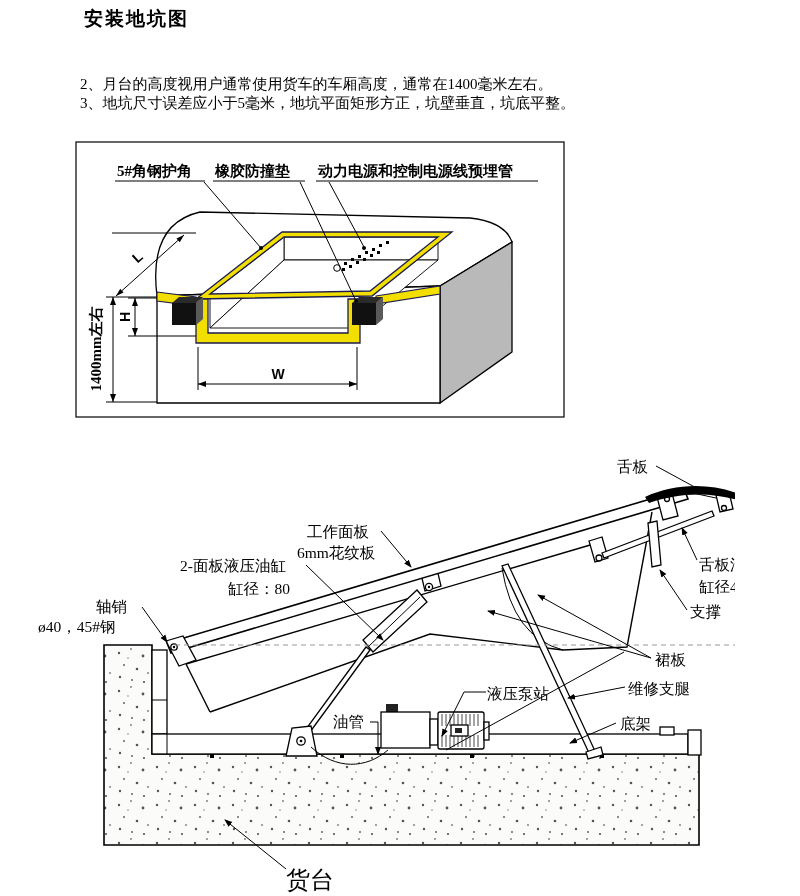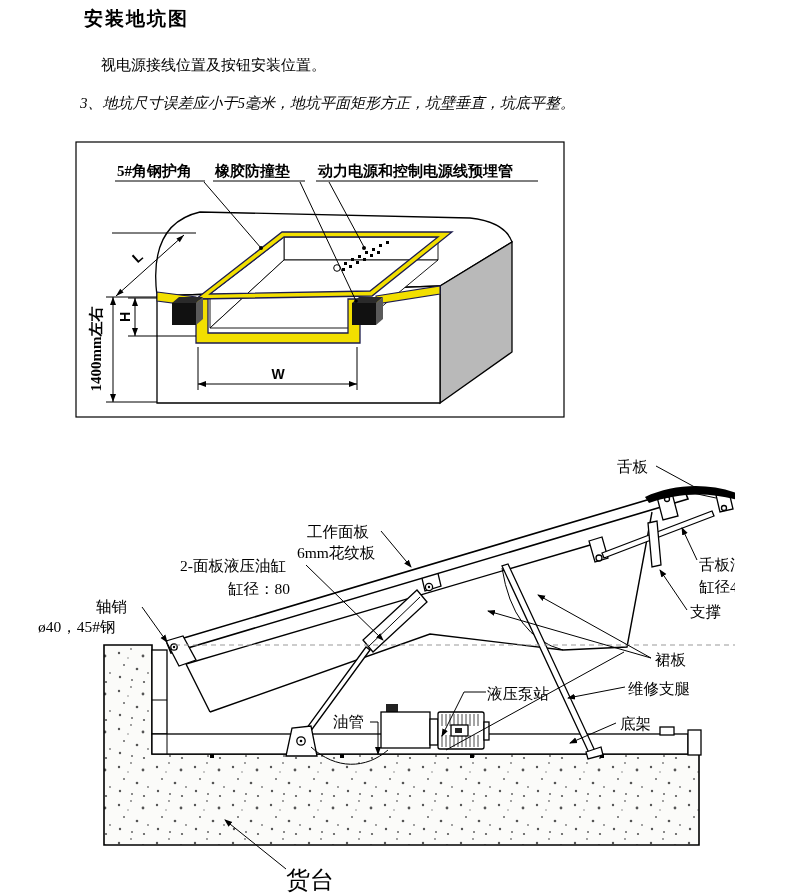--- a/index.html
+++ b/index.html
@@ -5,37 +5,37 @@
   html,body{margin:0;padding:0;background:#fff;}
   #app{position:relative;width:735px;height:896px;background:#fff;overflow:hidden;
        font-family:"Liberation Serif",serif;color:#000;}
   #drawing{position:absolute;left:0;top:0;width:800px;height:896px;}
   .title{position:absolute;left:84px;top:6px;font-family:"Liberation Sans",sans-serif;
          font-weight:700;font-size:19px;letter-spacing:2px;}
   .note{position:absolute;font-size:15px;white-space:nowrap;}
   .n1a{left:80px;top:37px;}
   .n1b{left:101px;top:56px;}
   .n2{left:80px;top:75px;}
-  .n3{left:80px;top:94px;font-style:italic;}
+  .n3{left:80px;top:94px;}
   text{font-family:"Liberation Serif",serif;fill:#000;}
   .lbl{font-size:15.5px;}
   .lblB{font-size:15px;font-weight:700;}
   .dimL{font-family:"Liberation Sans",sans-serif;font-size:14px;font-weight:700;}
   .big{font-size:24px;}
   .thin{stroke:#000;stroke-width:1;fill:none;}
   .med{stroke:#000;stroke-width:1.4;fill:none;}
   .wfill{fill:#fff;stroke:#000;stroke-width:1.3;}
 </style>
 </head>
 <body>
 
 <div id="app">
 
   <div class="title">安装地坑图</div>
-  <div class="note n1b">视电源接线位置及按钮安装位置。</div>
+  <div class="note n2">2、月台的高度视用户通常使用货车的车厢高度，通常在1400毫米左右。</div>
   <div class="note n3">3、地坑尺寸误差应小于5毫米，地坑平面矩形方正，坑壁垂直，坑底平整。</div>
 
   <svg id="drawing" viewBox="0 0 800 896">
     <defs>
       <pattern id="speck" width="38" height="38" patternUnits="userSpaceOnUse">
         <rect width="38" height="38" fill="#fbfbf9"></rect>
         <circle cx="5" cy="7" r="1.2" fill="#555"></circle>
         <circle cx="17" cy="3" r="0.9" fill="#777"></circle>
         <circle cx="29" cy="10" r="1.4" fill="#555"></circle>
         <circle cx="10" cy="19" r="1.0" fill="#666"></circle>

